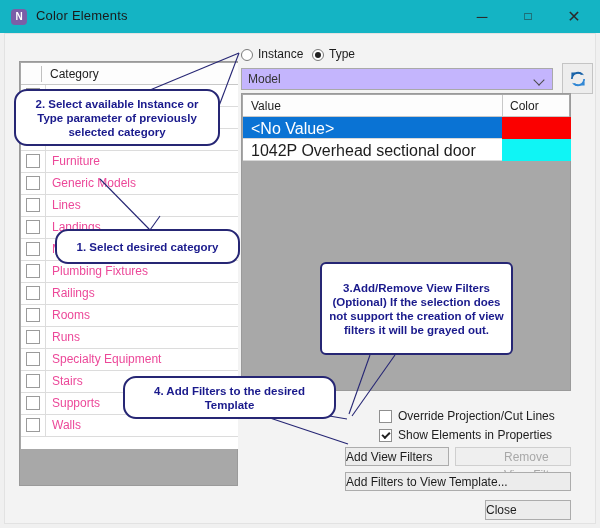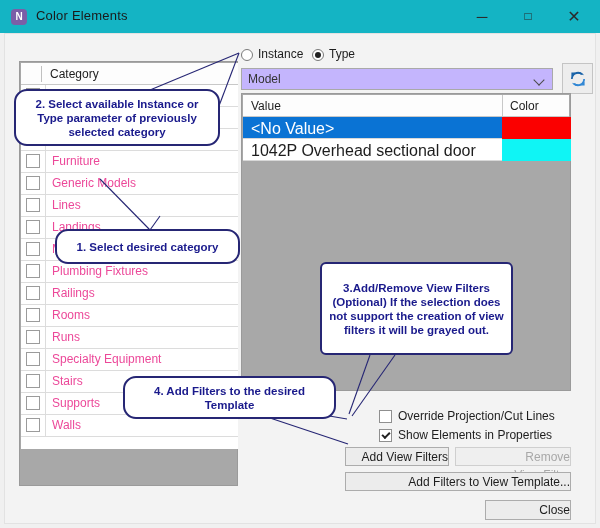--- a/index.html
+++ b/index.html
@@ -159,21 +159,21 @@
     border:1px solid #8f8f8f;background:#fff;box-sizing:border-box;
   }
   .opt.checked .ck:after{
     content:"";position:absolute;left:2px;top:2px;width:6px;height:3px;
     border-left:2px solid #222;border-bottom:2px solid #222;transform:rotate(-45deg);
   }
   .opt .ck-lbl{position:absolute;left:19px;top:0;white-space:nowrap;}
 
   .btn{
     position:absolute;background:#ececec;border:1px solid #acacac;
-    font-size:12px;color:#1d1d1d;text-align:right;box-sizing:border-box;
+    font-size:12px;color:#1d1d1d;text-align:left;box-sizing:border-box;
     font-family:"Liberation Sans",sans-serif;
   }
   .btn.disabled{color:#a8a8a8;border-color:#cfcfcf;background:#efefef;padding-left:48px;}
 
   
   .callout{
     position:absolute;background:#ffffff;border:2px solid #262674;
     border-radius:13px;color:#1a1a8c;font-weight:bold;text-align:center;
     font-size:11.5px;line-height:14px;box-sizing:border-box;
     display:flex;align-items:center;justify-content:center;

